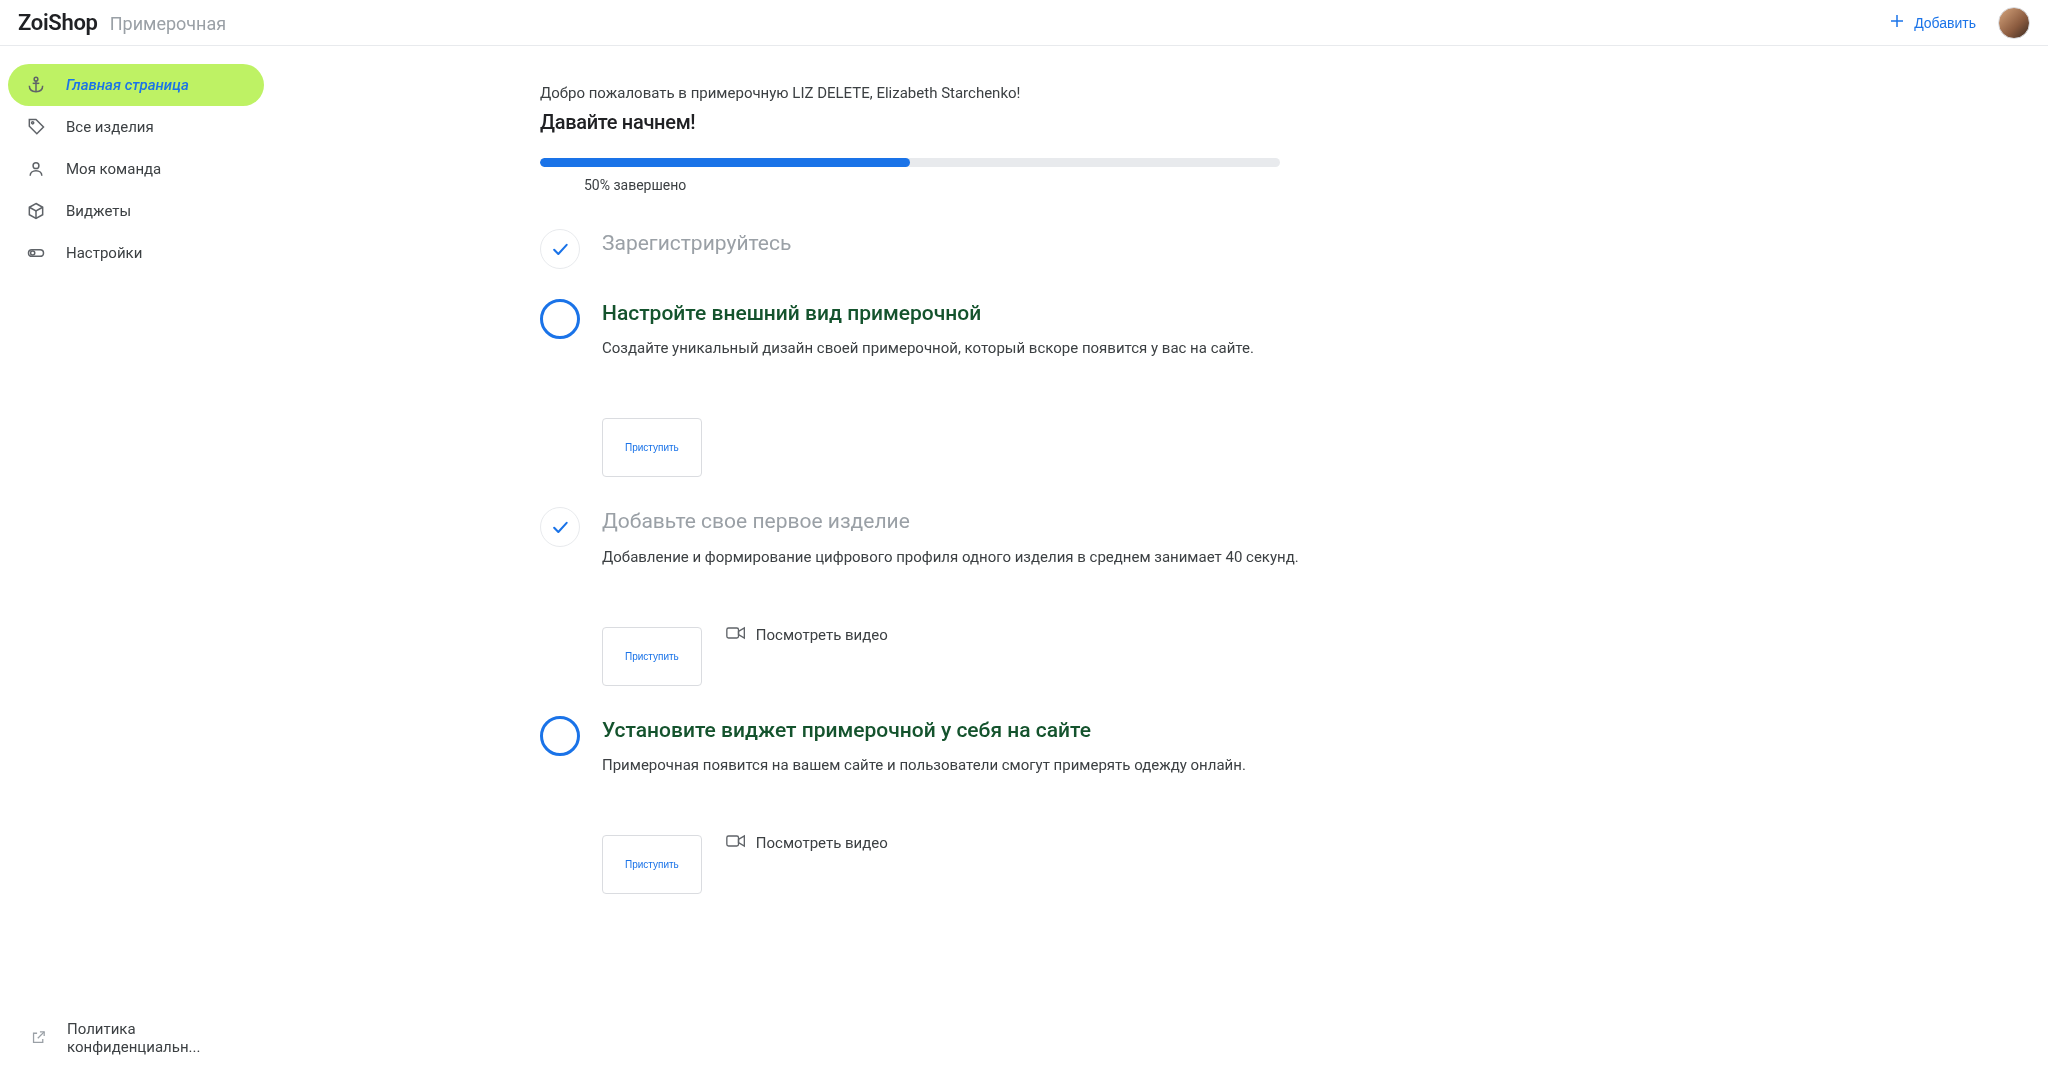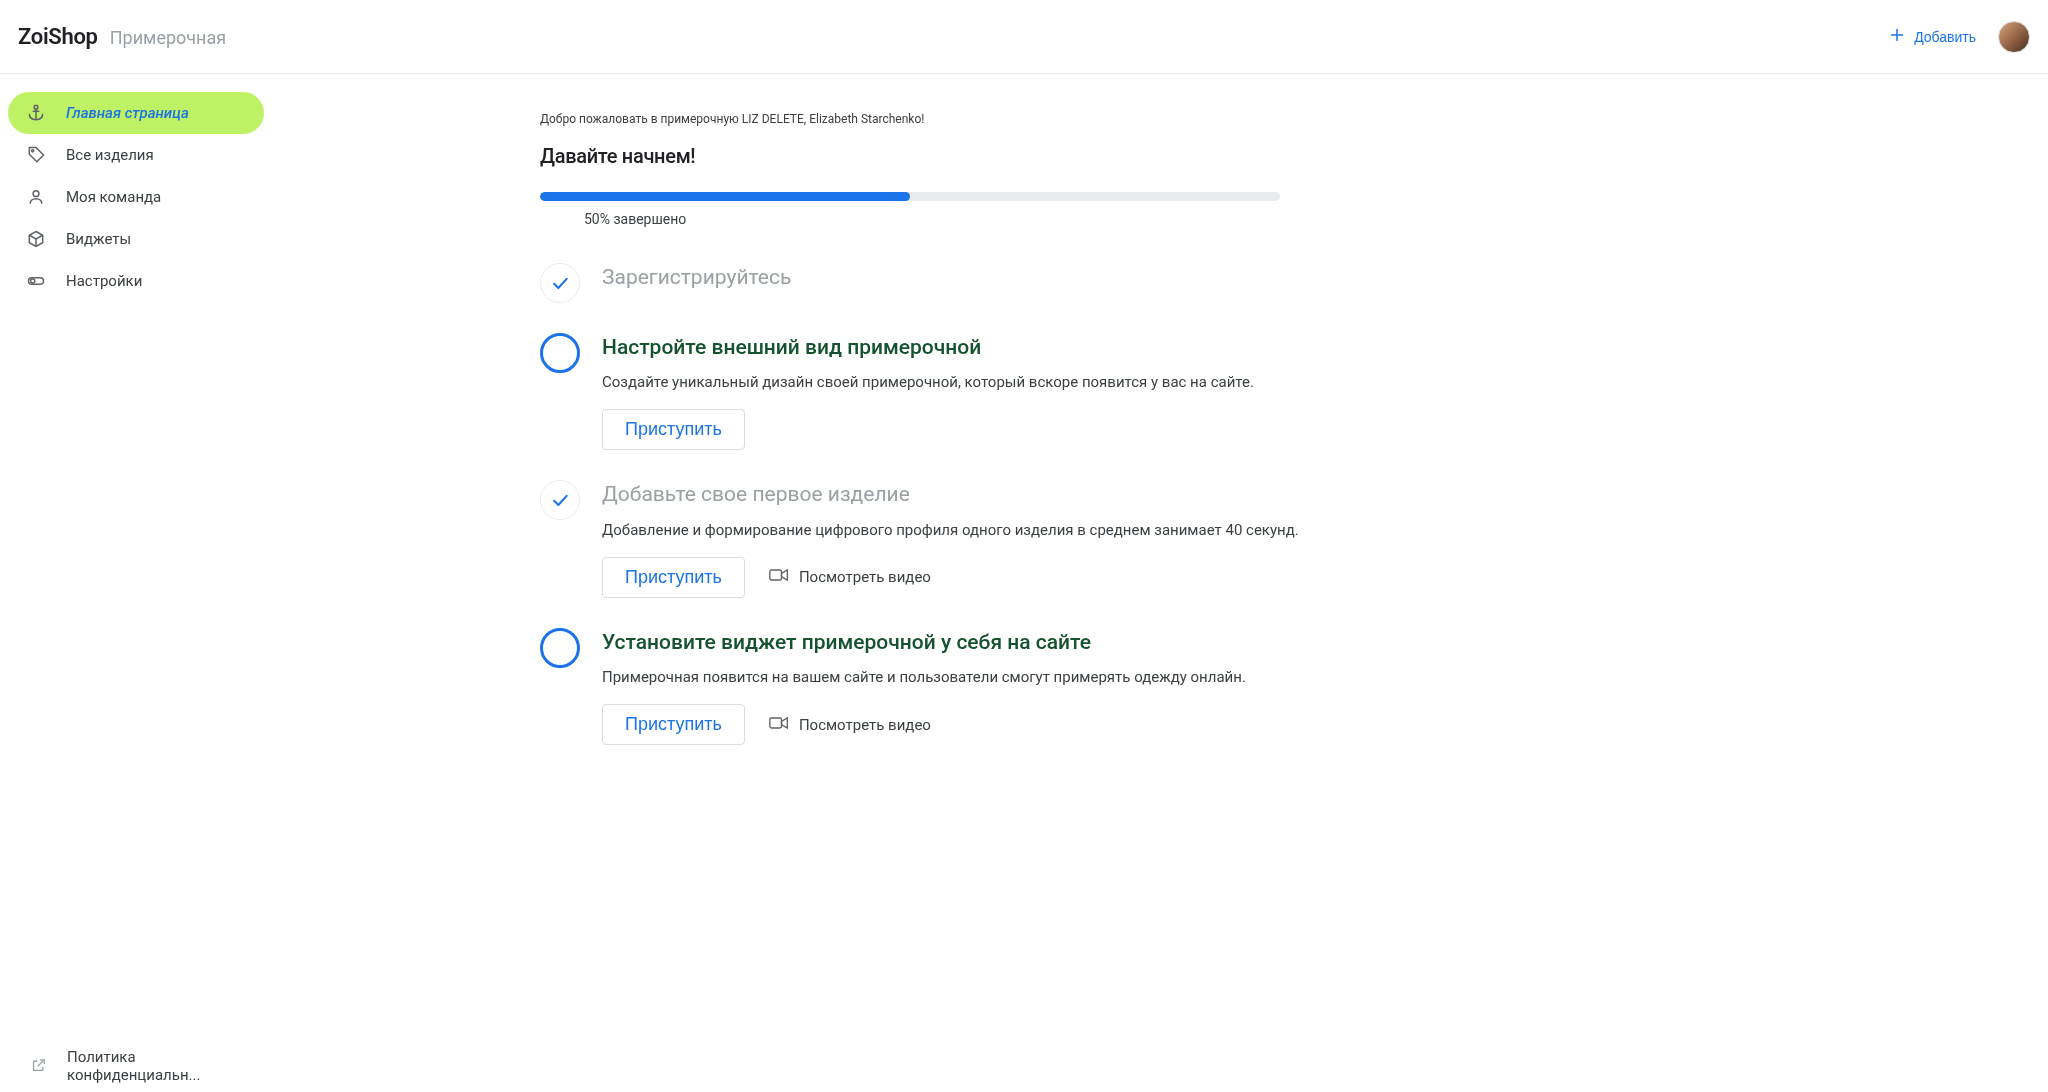--- a/index.html
+++ b/index.html
@@ -1,18 +1,18 @@
 <!DOCTYPE html>
 <html><head>
 <meta charset="utf-8">
 <style>
 * { margin: 0; padding: 0; box-sizing: border-box; }
 body { font-family: -apple-system, BlinkMacSystemFont, "Segoe UI", Roboto, Arial, sans-serif; background: #fff; color: #202124; }
 
-.header { display: flex; align-items: center; justify-content: space-between; padding: 20px 18px; border-bottom: 1px solid #e8eaed; }
+.header { display: flex; align-items: center; justify-content: space-between; padding: 6px 18px; border-bottom: 1px solid #e8eaed; }
 .header-left { display: flex; align-items: baseline; gap: 12px; }
 .brand { font-size: 22px; font-weight: 600; color: #202124; letter-spacing: -0.3px; }
 .section-name { font-size: 18px; color: #9aa0a6; font-weight: 400; }
 .header-right { display: flex; align-items: center; gap: 14px; }
 .add-btn { display: flex; align-items: center; gap: 8px; color: #1a73e8; background: none; border: none; cursor: pointer; font-size: 14px; font-weight: 500; padding: 6px 8px; }
 .add-btn svg { width: 18px; height: 18px; }
 .avatar { width: 32px; height: 32px; border-radius: 50%; background: linear-gradient(135deg,#d7a67e 0%, #8a5a3e 60%, #3a2a20 100%); border: 1px solid #dadce0; }
 
 .layout { display: flex; min-height: calc(100vh - 49px); }
 .sidebar { width: 270px; padding: 18px 6px 18px 8px; display: flex; flex-direction: column; }
@@ -20,38 +20,38 @@
 .nav-item { display: flex; align-items: center; gap: 20px; padding: 11px 18px; border-radius: 22px; cursor: pointer; font-size: 15px; color: #3c4043; }
 .nav-item.active { background: #bef264; color: #1a73e8; font-weight: 500; font-style: italic; }
 .nav-item .icon { width: 20px; height: 20px; display:flex; align-items:center; justify-content:center; flex-shrink:0; }
 .nav-item.active .icon svg { stroke: #5f6368; }
 .nav-item .icon svg { stroke:#5f6368; }
 .footer-links { padding: 0 4px 6px; }
 .footer-link { display: flex; align-items: center; gap: 20px; padding: 9px 18px; cursor: pointer; font-size: 15px; color: #3c4043; }
 .footer-link .icon { width: 20px; height: 20px; display:flex; align-items:center; justify-content:center; }
 
 .main { flex: 1; padding: 38px 40px 40px 40px; max-width: 1020px; margin-left: 230px; }
-.welcome { font-size: 12px; color: #3c4043; margin-bottom: 18px; }
+.welcome { font-size: 15px; color: #3c4043; margin-bottom: 8px; }
 .main-title { font-size: 20px; font-weight: 500; color: #202124; margin-bottom: 24px; letter-spacing: -0.3px; }
 .progress-bar { width: 100%; max-width: 740px; height: 9px; background: #e8eaed; border-radius: 5px; overflow: hidden; }
 .progress-fill { height: 100%; background: #1a73e8; border-radius: 5px; }
 .progress-label { font-size: 14px; color: #3c4043; margin-top: 10px; margin-bottom: 36px; margin-left: 44px; }
 
 .steps { display: flex; flex-direction: column; gap: 30px; }
 .step { display: flex; gap: 22px; align-items: flex-start; }
 .step-indicator { width: 40px; height: 40px; border-radius: 50%; flex-shrink: 0; display: flex; align-items: center; justify-content: center; }
 .step-indicator.done { border: 1px solid #e8eaed; }
 .step-indicator.done svg { width: 20px; height: 20px; }
 .step-indicator.todo { border: 3px solid #1a73e8; }
 .step-body { flex: 1; }
 .step-title { font-size: 21px; font-weight: 500; color: #14532d; margin-bottom: 10px; line-height: 1.4; }
 .step-title.muted { color: #9aa0a6; font-weight: 400; }
 .step-desc { font-size: 15px; color: #3c4043; margin-bottom: 16px; line-height: 1.4; }
 .step-actions { display: flex; align-items: center; gap: 24px; }
-.action-btn { background: #fff; border: 1px solid #dadce0; color: #1a73e8; font-size: 18px; font-weight: 500; padding: 9px 22px; border-radius: 4px; cursor: pointer; }
+.action-btn { background: #fff; border: 1px solid #dadce0; color: #1a73e8; font-size: 10px; font-weight: 500; padding: 23px 22px; border-radius: 4px; cursor: pointer; margin-top: 43px; }
 .video-link { display: flex; align-items: center; gap: 10px; color: #3c4043; font-size: 15px; cursor: pointer; }
 .video-link svg { width: 20px; height: 14px; }
 </style>
 </head>
 <body>
 
 <div class="header">
   <div class="header-left">
     <span class="brand">ZoiShop</span>
     <span class="section-name">Примерочная</span>

